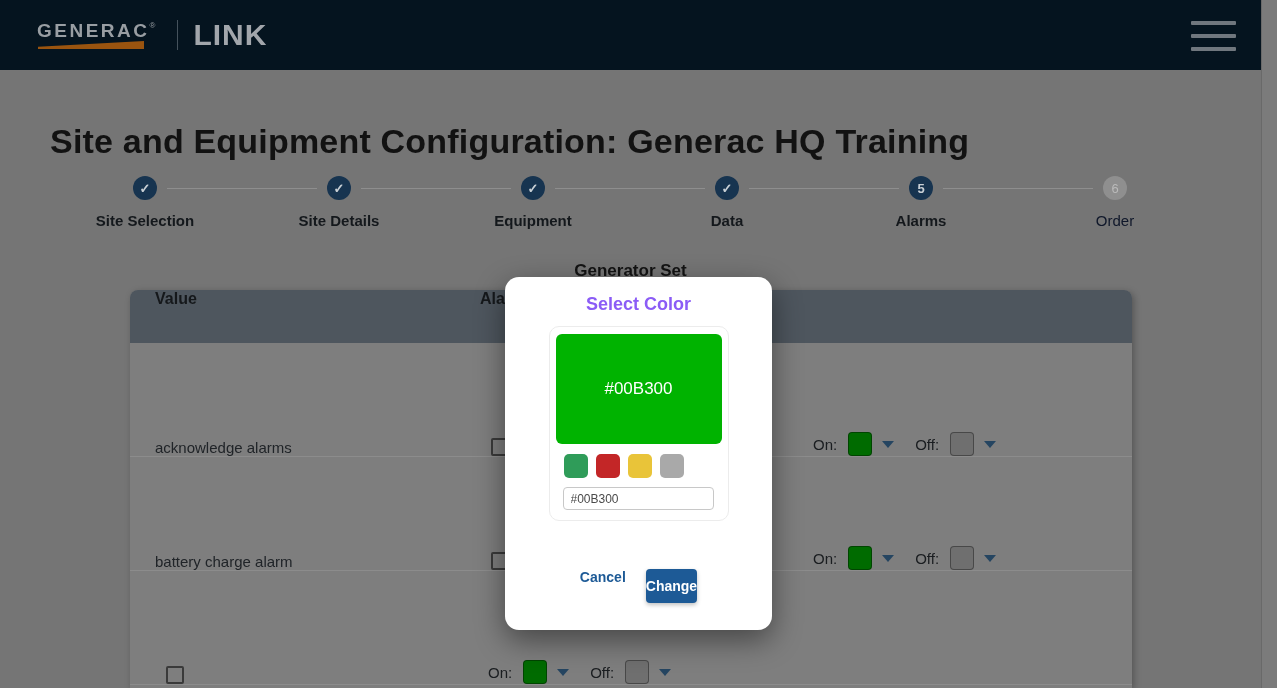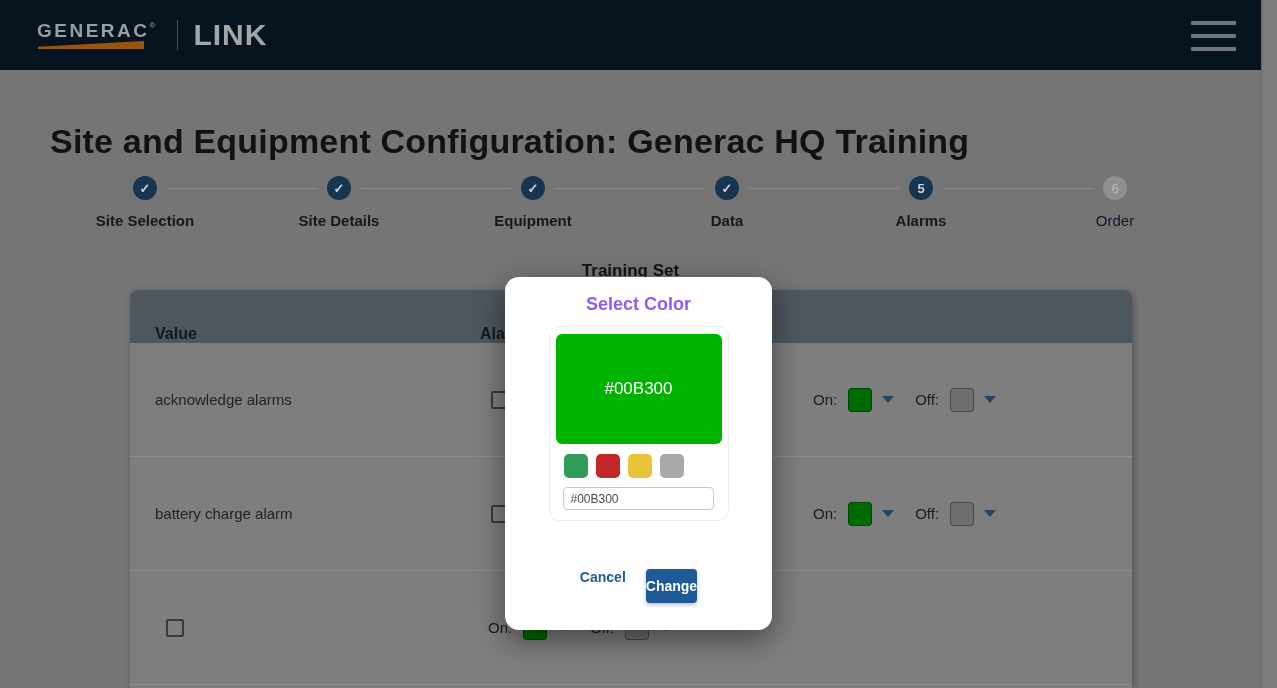--- a/index.html
+++ b/index.html
@@ -69,27 +69,27 @@
   }
 
   
   .table-card {
     position: absolute; left: 130px; top: 290px; width: 1002px; height: 398px;
     border-radius: 8px 8px 0 0; overflow: hidden;
     box-shadow: 2px 2px 7px rgba(0,0,0,0.28);
     background: #7e7e7e;
   }
   .table-head {
-    height: 53px; background: #4e565e; display: flex; align-items: flex-end; padding-left: 25px;
+    height: 53px; background: #4e565e; display: flex; align-items: flex-start; padding-left: 25px;
   }
   .th { font-size: 16px; font-weight: 700; color: #15181b; }
   .th-value { width: 325px; }
   .th-alarm { width: 330px; }
   .trow {
-    height: 114px; display: flex; align-items: center; padding-left: 25px;
+    height: 114px; display: flex; align-items: flex-end; padding-left: 25px;
     border-bottom: 1px solid #8c8c8c; background: #7e7e7e;
   }
   .td-value { width: 325px; font-size: 15px; color: #202428; }
   .td-alarm { width: 330px; }
   .checkbox {
     width: 18px; height: 18px; border: 2px solid #3a3a3a; border-radius: 2px;
     margin-left: 11px; background: transparent; cursor: pointer;
   }
   .td-colors { display: flex; align-items: center; margin-left: 3px; }
   .onoff-label { font-size: 15px; color: #1a1d20; }
@@ -182,21 +182,21 @@
   <div class="step">
     <div class="step-circle">5</div>
     <div class="step-label">Alarms</div>
   </div>
   <div class="step upcoming">
     <div class="step-circle">6</div>
     <div class="step-label">Order</div>
   </div>
 </div>
 
-<div class="section-title">Training Set</div>
+<div class="section-title">Generator Set</div>
 
 <div class="table-card">
   <div class="table-head">
     <div class="th th-value">Value</div>
     <div class="th th-alarm">Alarm</div>
   </div>
 
   <div class="trow">
     <div class="td-value">acknowledge alarms</div>
     <div class="td-alarm">

